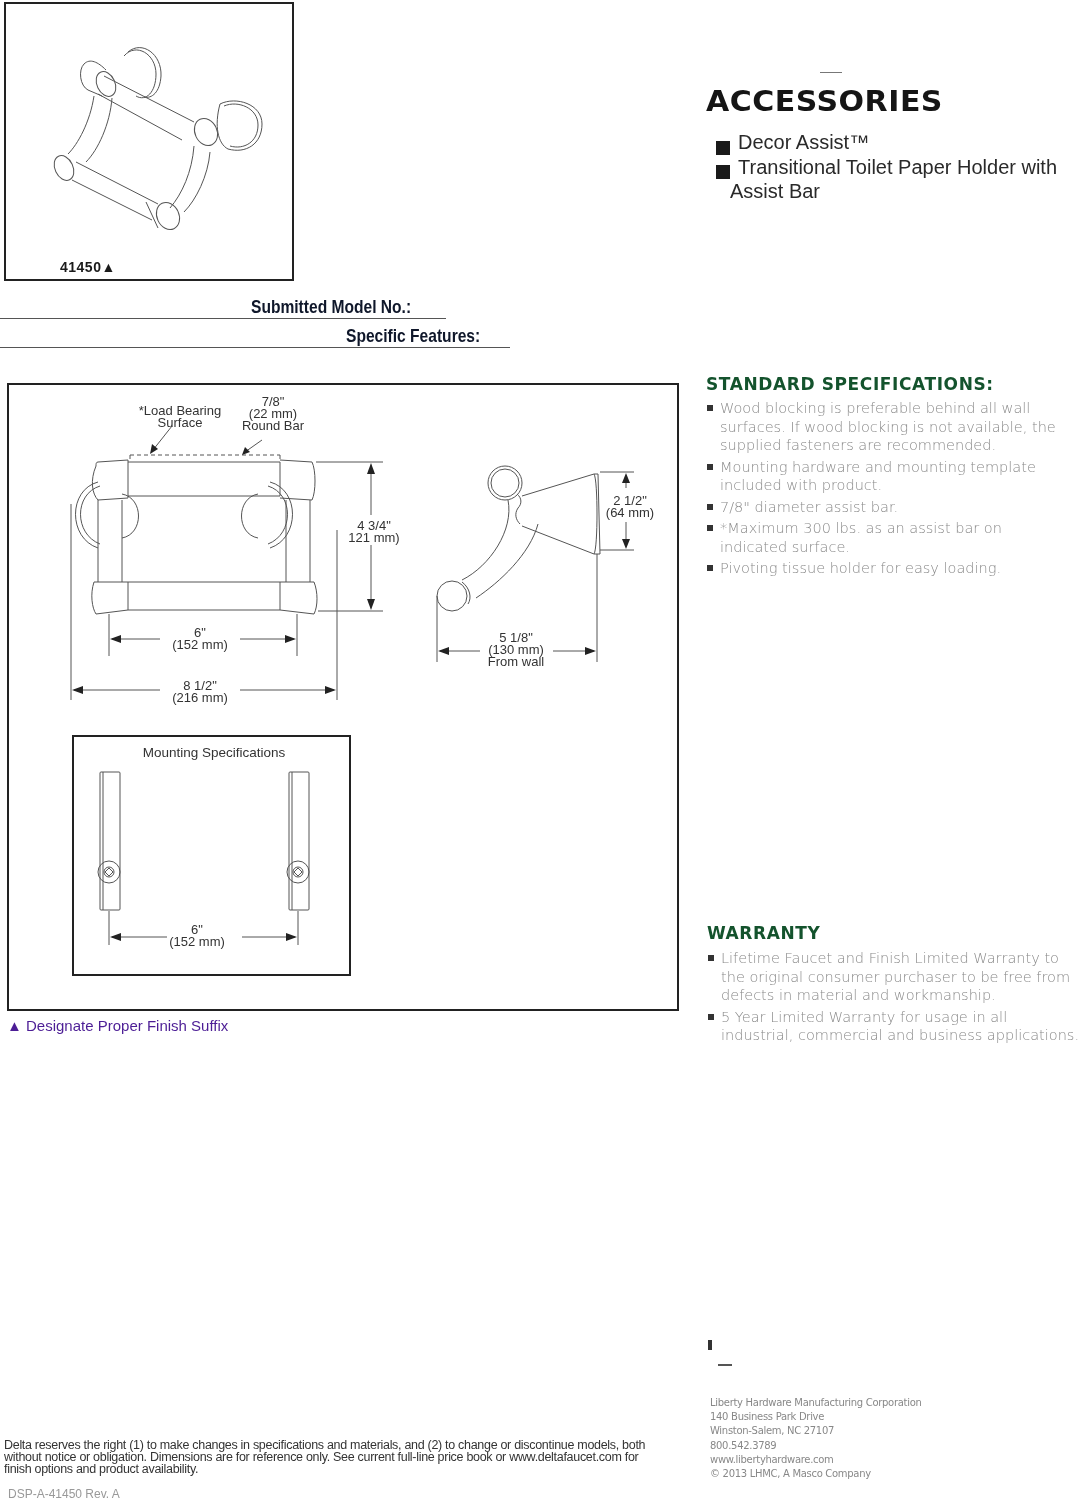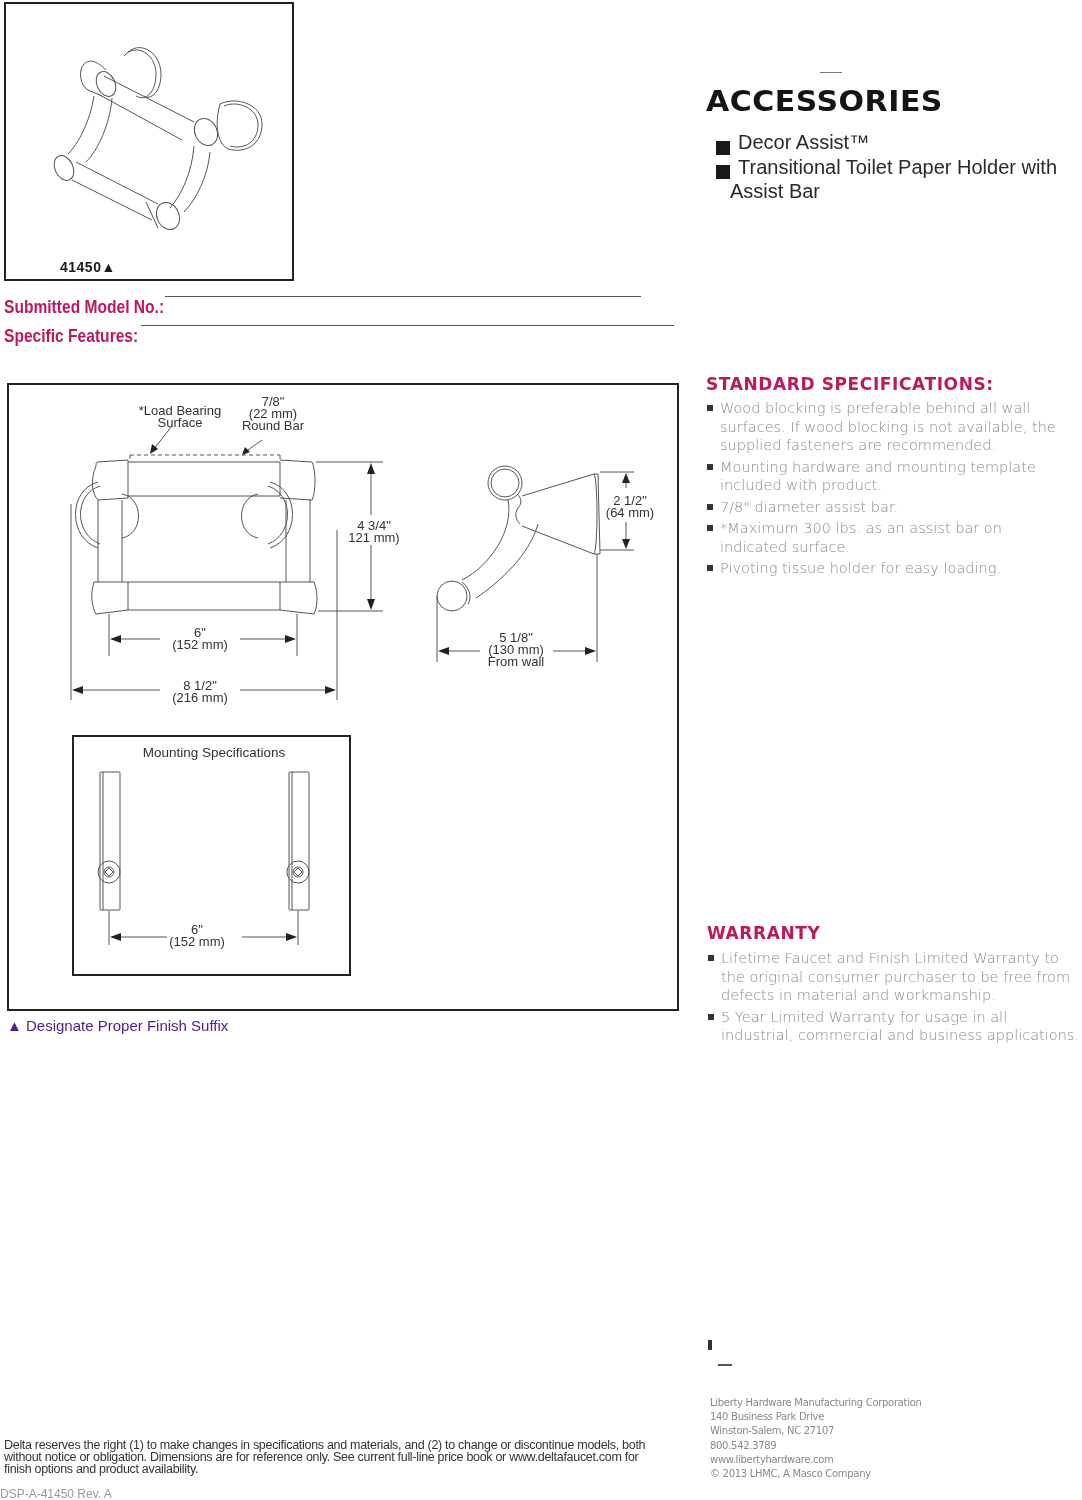--- a/index.html
+++ b/index.html
@@ -6,34 +6,34 @@
   body { width: 1082px; height: 1500px; position: relative; overflow: hidden; color: #1a1a1a; font-family: "Liberation Sans", sans-serif; }
   .abs { position: absolute; }
   .photo-box { left: 4px; top: 2px; width: 290px; height: 279px; border: 2px solid #222; box-sizing: border-box; }
   .model-tag { left: 16px; top: 259px; font-size: 14px; font-weight: bold; letter-spacing: 0.5px; margin-left: 44px; }
   .brand-rule { left: 820px; top: 72px; width: 22px; height: 1px; background: #777; }
   .section-title { left: 706px; top: 84px; font-family: "DejaVu Sans", sans-serif; font-weight: bold; font-size: 30px; letter-spacing: 0.5px; transform: scaleY(0.95); color: #151515; }
   .prod-lines { left: 708px; top: 130px; font-family: "Liberation Sans Narrow", "Liberation Sans", sans-serif; font-size: 20px; color: #2a2a2a; line-height: 24.5px; }
   .prod-line { display: flex; align-items: flex-end; padding-left: 8px; }
   .sq { display: inline-block; width: 14px; height: 14px; background: #1a1a1a; margin: 5px 8px 0 0; flex: none; }
   .prod-cont { padding-left: 22px; }
-  .form-row { left: 4px; display: flex; font-size: 19px; font-weight: bold; color: #be185d; transform-origin: left; }
+  .form-row { left: 4px; display: flex; align-items: flex-end; font-size: 19px; font-weight: bold; color: #0f172a; transform-origin: left; flex-direction: column; }
   .form-row .lbl { transform: scaleX(0.82); transform-origin: left; white-space: nowrap; }
   .form-line { border-bottom: 1px solid #555; height: 0; }
   .main-box { left: 7px; top: 383px; width: 672px; height: 628px; border: 2px solid #222; box-sizing: border-box; }
   .mount-box { left: 72px; top: 735px; width: 279px; height: 241px; border: 2px solid #222; box-sizing: border-box; }
   .dim { font-family: "Liberation Sans", sans-serif; font-size: 13px; color: #333; text-align: center; line-height: 12px; }
-  .spec-title { font-family: "DejaVu Sans", sans-serif; font-weight: bold; font-size: 17px; letter-spacing: 0.6px; color: #be185d; }
+  .spec-title { font-family: "DejaVu Sans", sans-serif; font-weight: bold; font-size: 17px; letter-spacing: 0.6px; color: #14532d; }
   .spec-list { font-family: "DejaVu Sans", sans-serif; font-size: 14.5px; color: #8a8a8a; line-height: 18.5px; font-weight: 300; }
   .spec-item { display: flex; margin-bottom: 3px; }
   .bul { flex: none; width: 6px; height: 6px; background: #333; margin: 6px 7px 0 1px; }
   .footnote { left: 7px; top: 1017px; font-size: 15px; color: #4c1d95; }
   .company { left: 710px; top: 1396px; font-family: "DejaVu Sans", sans-serif; font-size: 10px; color: #888; line-height: 14.2px; letter-spacing: -0.3px; }
   .disclaimer { left: 4px; top: 1439px; font-size: 12.5px; color: #333; line-height: 12px; letter-spacing: -0.3px; width: 650px; }
-  .docnum { left: 0; top: 1487px; font-size: 12px; color: #999; }
+  .docnum { left: 8px; top: 1487px; font-size: 12px; color: #999; }
   svg { position: absolute; overflow: visible; }
   svg .ln { fill: none; stroke: #555; stroke-width: 1; }
   svg .dash { fill: none; stroke: #555; stroke-width: 1; stroke-dasharray: 4 3; }
   svg .arr { fill: #222; }
 </style>
 </head>
 <body>
 
 <div class="abs photo-box">
   <svg width="290" height="279" viewBox="0 0 290 279" style="left:0;top:0;">

